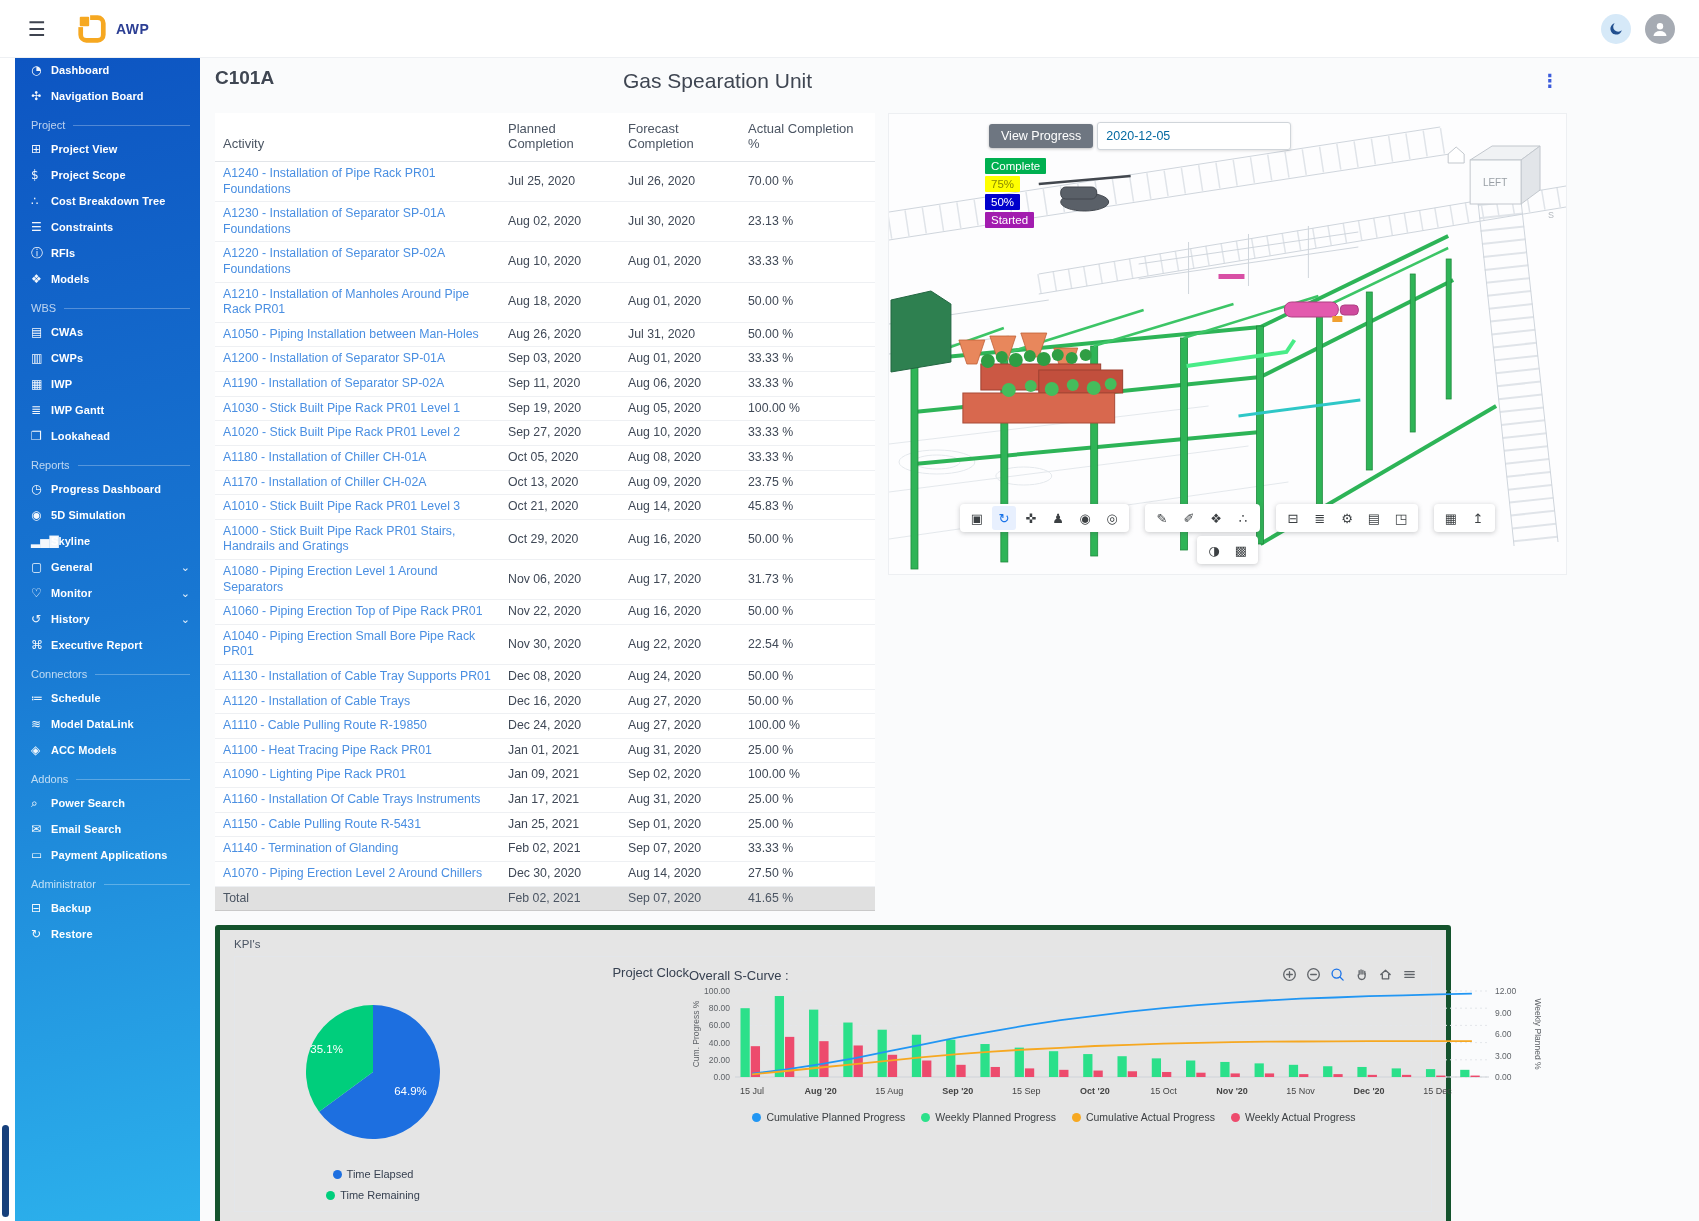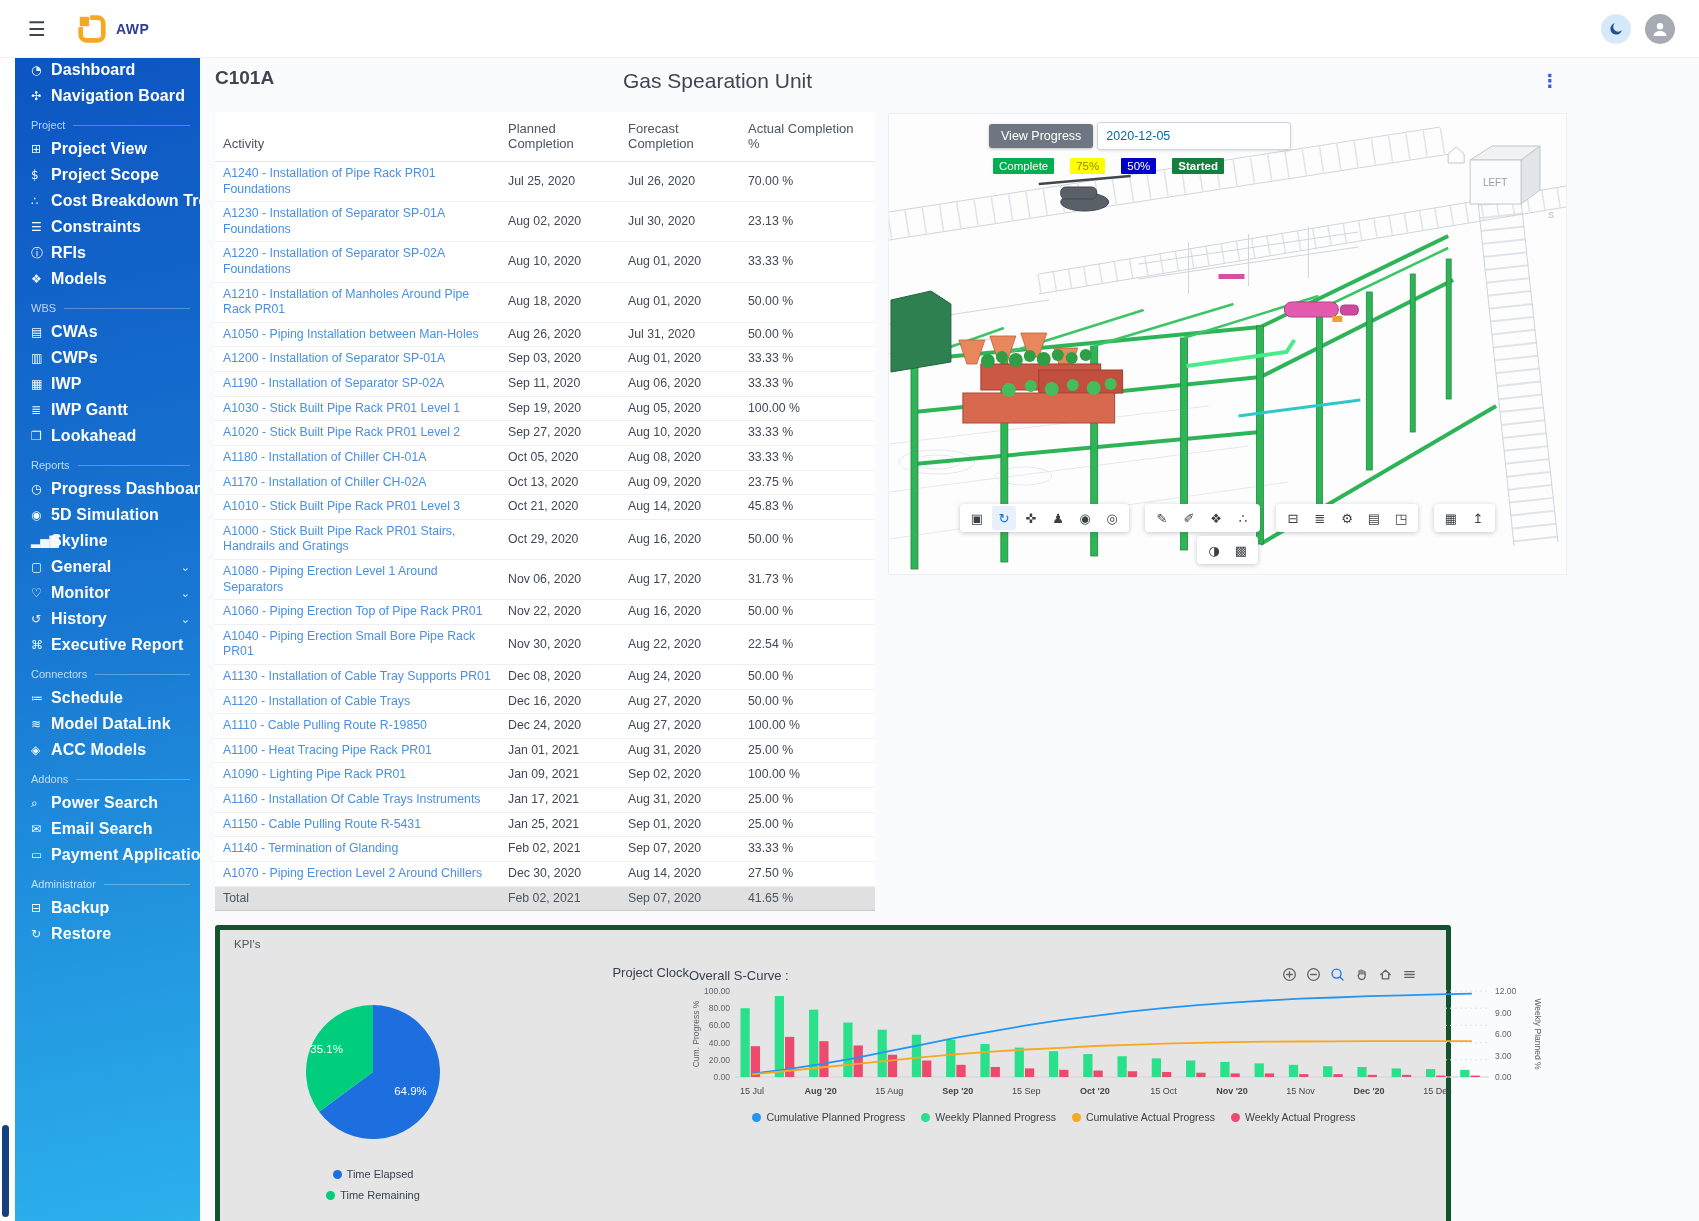--- a/index.html
+++ b/index.html
@@ -13,21 +13,21 @@
   .brand-text{font-size:14px;font-weight:800;color:#2c3f94;letter-spacing:.5px;}
   .topbar-right{margin-left:auto;margin-right:24px;display:flex;gap:14px;align-items:center;}
   .round-btn{width:30px;height:30px;border-radius:50%;border:none;cursor:pointer;display:flex;align-items:center;justify-content:center;padding:0;}
   .round-btn.moon{background:#d6e9f8;}
   .round-btn.avatar{background:#a6abb3;}
   
   .sidebar{position:fixed;top:57px;left:15px;width:185px;bottom:0;overflow:hidden;
     background:linear-gradient(168deg,#0d55c2 0%,#1877d2 48%,#2cb1ec 100%);}
   .side-item{display:flex;align-items:center;height:26px;padding:0 10px 0 16px;color:#fff;cursor:pointer;}
   .side-icon{width:20px;font-size:12px;font-family:"DejaVu Sans",sans-serif;opacity:.95;flex:none;}
-  .side-label{font-size:16px;font-weight:600;white-space:nowrap;letter-spacing:.1px;text-align:right;}
+  .side-label{font-size:11px;font-weight:600;white-space:nowrap;letter-spacing:.1px;text-align:right;}
   .side-chevron{margin-left:auto;font-size:11px;opacity:.9;font-family:"DejaVu Sans",sans-serif;}
   .side-sec{display:flex;align-items:center;margin:10px 10px 5px 16px;color:rgba(255,255,255,.72);font-size:11px;}
   .side-sec-line{flex:1;height:1px;background:rgba(255,255,255,.28);margin-left:8px;}
   .side-scroll{position:fixed;left:2px;bottom:4px;width:7px;height:92px;background:#16407c;border-radius:4px;z-index:40;}
   
   main{position:absolute;top:57px;left:200px;right:0;bottom:0;background:#fafbfc;padding:6px 134px 0 15px;}
   .page-head{position:relative;height:46px;margin-top:4px;}
   .page-head h1{margin:0;display:inline-block;font-size:19px;font-weight:700;color:#3f4652;}
   .page-head h2{margin:0;position:absolute;left:408px;top:2px;font-size:21px;font-weight:500;color:#3f4652;}
   .kebab{position:absolute;right:0;top:2px;background:none;border:none;font-size:18px;font-weight:700;color:#3b5bdb;cursor:pointer;}
@@ -39,21 +39,21 @@
      padding:8px 8px 10px;border-bottom:1px solid #e2e5e9;}
   td{font-size:12.3px;color:#3f4856;padding:4px 8px;line-height:1.27;border-bottom:1px solid #eef0f3;vertical-align:middle;word-wrap:break-word;}
   .act-link{color:#4a8fe2;text-decoration:none;}
   .total-row td{background:#e0e0e0;color:#4b5563;border-top:1px solid #c9c9c9;border-bottom:1px solid #c9c9c9;}
   
   .viewer{position:relative;width:677px;height:460px;flex:none;border:1px solid #edeff2;background:#fdfdfe;overflow:hidden;}
   .scene{position:absolute;inset:0;width:100%;height:100%;}
   .viewer-topbar{position:absolute;top:8px;left:100px;display:flex;gap:4px;align-items:center;}
   .vp-btn{background:#6e7681;color:#fff;border:none;border-radius:3px;padding:5px 12px;font-size:12.5px;cursor:pointer;box-shadow:0 1px 3px rgba(0,0,0,.25);text-align:right;}
   .date-input{width:176px;height:26px;border:1px solid #d0d5da;border-radius:3px;padding:0 8px;font-size:12.5px;color:#0369a1;box-shadow:0 1px 3px rgba(0,0,0,.12);}
-  .progress-legend{position:absolute;top:44px;left:96px;display:flex;flex-direction:row;gap:16px;align-items:flex-start;margin-left:8px;}
+  .progress-legend{position:absolute;top:44px;left:96px;display:flex;flex-direction:column;gap:2px;align-items:flex-start;}
   .legend-badge{font-size:11.5px;font-weight:500;padding:2px 6px;border-radius:1px;}
   .viewer-toolbar{position:absolute;left:0;right:0;display:flex;justify-content:center;gap:16px;}
   .viewer-toolbar.row1{bottom:42px;}
   .viewer-toolbar.row2{bottom:10px;}
   .tb-group{background:#fff;border-radius:4px;box-shadow:0 1px 5px rgba(60,64,67,.28);padding:2px 5px;display:flex;gap:3px;}
   .tb-btn{background:none;border:none;width:24px;height:24px;border-radius:3px;font-size:13px;color:#3c4043;cursor:pointer;
     display:flex;align-items:center;justify-content:center;font-family:"DejaVu Sans",sans-serif;}
   .tb-btn.active{color:#1a73e8;background:#e8f0fe;}
   
   .kpi-card{margin-top:14px;width:1236px;box-sizing:border-box;background:#e5e5e5;border:5px solid #14532d;border-radius:3px;padding:8px 14px 24px;}
@@ -542,21 +542,21 @@
         </g>
       </svg>
       <div class="viewer-topbar">
         <button class="vp-btn">View Progress</button>
         <input class="date-input" type="text" value="2020-12-05" style="">
       </div>
       <div class="progress-legend">
           <div class="legend-badge" style="background: rgb(0, 176, 80); color: rgb(255, 255, 255);">Complete</div>
           <div class="legend-badge" style="background: rgb(255, 255, 0); color: rgb(138, 138, 0);">75%</div>
           <div class="legend-badge" style="background: rgb(0, 0, 204); color: rgb(255, 255, 255);">50%</div>
-          <div class="legend-badge" style="background: #15803d; color: rgb(255, 255, 255); font-weight: bold;">Started</div>
+          <div class="legend-badge" style="background: #a21caf; color: rgb(255, 255, 255);">Started</div>
         </div>
       <div class="viewer-toolbar row1">
           <div class="tb-group">
             <button class="tb-btn">▣</button>
             <button class="tb-btn active">↻</button>
             <button class="tb-btn">✜</button>
             <button class="tb-btn">♟</button>
             <button class="tb-btn">◉</button>
             <button class="tb-btn">◎</button>
           </div>

